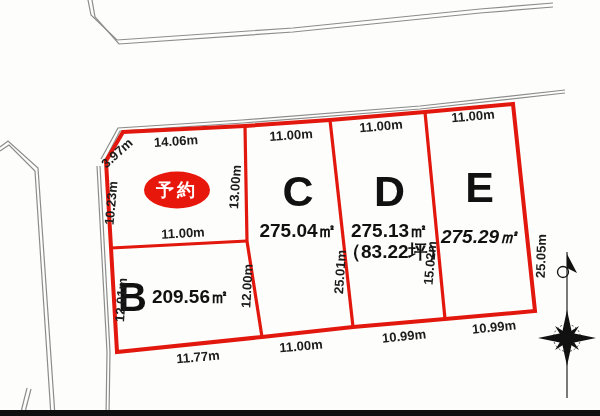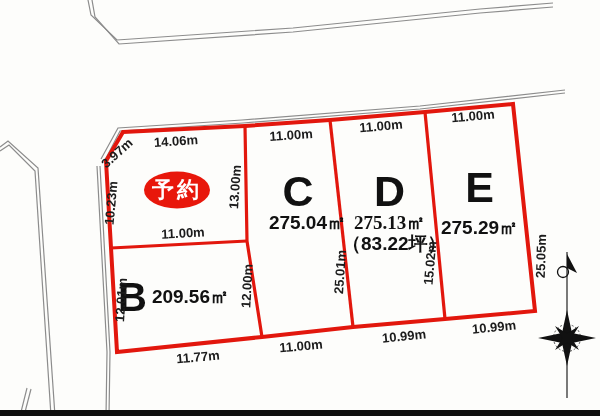--- a/index.html
+++ b/index.html
@@ -22,21 +22,21 @@
     white-space:nowrap;transform-origin:center;
   }
   .lot-block{position:absolute;text-align:center;color:#111;}
   .lot-letter{font-weight:700;font-size:43px;line-height:1;}
   .lot-area,.lot-tsubo{font-weight:700;font-size:19px;line-height:1.08;white-space:nowrap;}
   .lot-b{display:flex;align-items:center;gap:5px;}
   .lot-b .lot-letter{font-size:40px;}
   .lot-b .b-col{text-align:left;}
   .reserved-label{
     position:absolute;left:177px;top:190px;transform:translate(-50%,-50%);
-    color:#fff;font-weight:700;font-size:22px;letter-spacing:3px;white-space:nowrap;
+    color:#fff;font-weight:700;font-size:18px;letter-spacing:3px;white-space:nowrap;
   }
 </style>
 </head>
 <body>
 
 <div class="canvas">
 
   <svg width="600" height="416" viewBox="0 0 600 416">
 
     <g stroke="var(--road-gray)" stroke-width="1.2" fill="none">
@@ -84,32 +84,32 @@
 
   <div class="lot-block lot-b" style="left:118px;top:277px;">
     <div class="lot-letter">B</div>
     <div class="b-col">
       <div class="lot-area">209.56㎡</div>
     </div>
   </div>
 
   <div class="lot-block" style="left:250px;top:170px;width:96px;">
     <div class="lot-letter">C</div>
-    <div class="lot-area" style="text-align:right;">275.04㎡</div>
+    <div class="lot-area" style="margin-top:8px;">275.04㎡</div>
   </div>
 
   <div class="lot-block" style="left:342px;top:170px;width:95px;">
     <div class="lot-letter">D</div>
-    <div class="lot-area" style="font-family:Liberation Serif, serif;">275.13㎡</div>
+    <div class="lot-area" style="margin-top:8px;">275.13㎡</div>
     <div class="lot-tsubo">（83.22坪）</div>
   </div>
 
   <div class="lot-block" style="left:432px;top:166px;width:95px;">
     <div class="lot-letter">E</div>
-    <div class="lot-area" style="margin-top:9px;">275.29㎡</div>
+    <div class="lot-area" style="margin-top:18px;font-style:italic;">275.29㎡</div>
   </div>
 
   <div>
       <div class="dim" style="left: 176px; top: 141px; transform: translate(-50%, -50%) rotate(-4deg);">14.06m</div>
       <div class="dim" style="left: 117px; top: 153px; transform: translate(-50%, -50%) rotate(-42deg);">3.97m</div>
       <div class="dim" style="left: 111px; top: 203px; transform: translate(-50%, -50%) rotate(-85deg);">10.23m</div>
       <div class="dim" style="left: 235px; top: 187px; transform: translate(-50%, -50%) rotate(-86deg);">13.00m</div>
       <div class="dim" style="left: 183px; top: 233px; transform: translate(-50%, -50%) rotate(-3deg);">11.00m</div>
       <div class="dim" style="left: 121px; top: 300px; transform: translate(-50%, -50%) rotate(-86deg);">12.01m</div>
       <div class="dim" style="left: 247px; top: 286px; transform: translate(-50%, -50%) rotate(-87deg);">12.00m</div>

